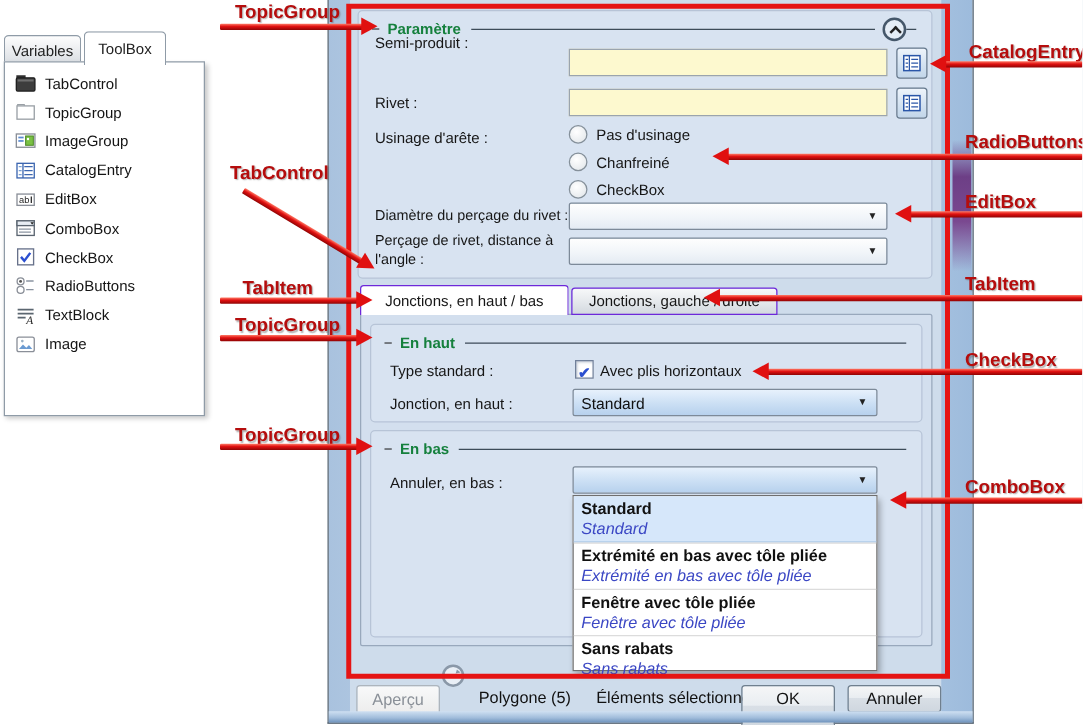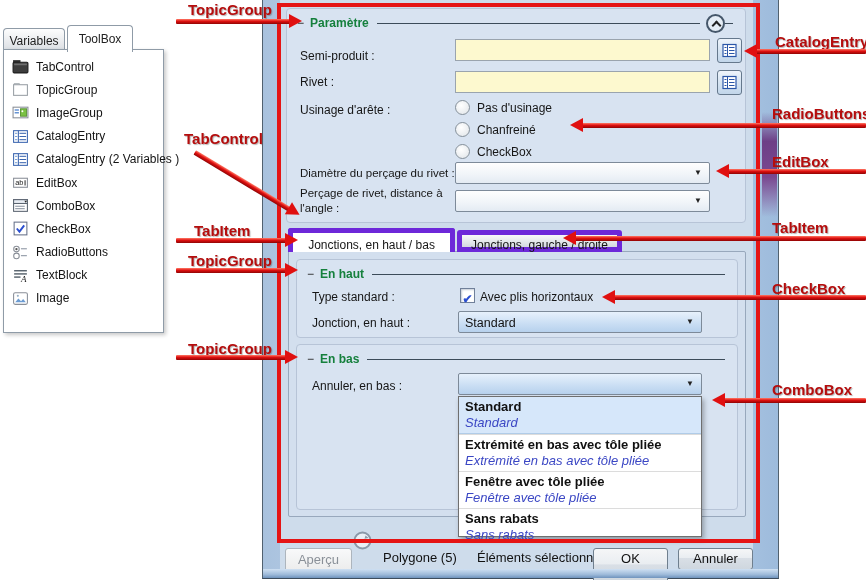--- a/index.html
+++ b/index.html
@@ -54,21 +54,21 @@
   .combo.sel{background:linear-gradient(180deg,#e7f1fc,#cbdff4 55%,#b7d1ed);}
   .combo.sel .val{position:absolute;left:6px;top:4px;font-size:12.5px;color:#111;}
   .combo.open{background:linear-gradient(180deg,#e7f1fc,#cbdff4 55%,#b7d1ed);}
 
   .checkbox{position:absolute;width:15px;height:15px;background:#fff;border:1px solid #70809a;box-sizing:border-box;
             box-shadow:inset 1px 1px 2px rgba(90,110,140,.35);text-align:center;}
   .checkbox .mark{font-size:12px;line-height:13px;color:#2b4fd0;font-weight:bold;}
 
   
   .dtab{position:absolute;box-sizing:border-box;font-size:12px;color:#161616;text-align:center;
-        border:5px solid #6d28d9;border-radius:3px 3px 0 0;}
+        border:1px solid #6d28d9;border-radius:3px 3px 0 0;}
   .dtab.active{background:#fff;border-bottom:none;z-index:3;line-height:24px;}
   .dtab.inactive{background:linear-gradient(180deg,#f7f8f9,#e2e6ea 60%,#d3d9df);line-height:21px;}
   .tab-page{position:absolute;background:#d3dfee;border:1px solid #98a8bc;box-sizing:border-box;border-radius:0 2px 2px 2px;}
 
   
   .dropdown{position:absolute;background:#fff;border:1px solid #6f6f6f;box-sizing:border-box;
             box-shadow:2px 3px 5px rgba(0,0,0,.3);z-index:8;}
   .dd-item{padding:2px 6px 3px 6px;border-top:1px solid #dcdcdc;}
   .dd-item:first-child{border-top:none;}
   .dd-item.sel{background:#d6e7fa;border-bottom:1px solid #b0cce8;}
@@ -138,33 +138,20 @@
           <line x1="2.8" y1="8" x2="5" y2="8" stroke="#7aa0d4"></line>
           <line x1="2.8" y1="11" x2="5" y2="11" stroke="#7aa0d4"></line>
           <line x1="7" y1="5" x2="13.3" y2="5" stroke="#3c66b0"></line>
           <line x1="7" y1="8" x2="13.3" y2="8" stroke="#3c66b0"></line>
           <line x1="7" y1="11" x2="13.3" y2="11" stroke="#3c66b0"></line>
         </svg>
       <span class="lb">CatalogEntry</span>
     </div>
     <div class="tb-item">
       <svg class="ic" viewBox="0 0 16 16">
-          <rect x="1.5" y="2.5" width="13" height="11" fill="#fff" stroke="#3c66b0"></rect>
-          <line x1="6" y1="2.5" x2="6" y2="13.5" stroke="#3c66b0"></line>
-          <line x1="2.8" y1="5" x2="5" y2="5" stroke="#7aa0d4"></line>
-          <line x1="2.8" y1="8" x2="5" y2="8" stroke="#7aa0d4"></line>
-          <line x1="2.8" y1="11" x2="5" y2="11" stroke="#7aa0d4"></line>
-          <line x1="7" y1="5" x2="13.3" y2="5" stroke="#3c66b0"></line>
-          <line x1="7" y1="8" x2="13.3" y2="8" stroke="#3c66b0"></line>
-          <line x1="7" y1="11" x2="13.3" y2="11" stroke="#3c66b0"></line>
-        </svg>
-      <span class="lb">CatalogEntry (2 Variables )</span>
-    </div>
-    <div class="tb-item">
-      <svg class="ic" viewBox="0 0 16 16">
           <rect x="1.5" y="4" width="13" height="8.5" fill="#fff" stroke="#8a8f98"></rect>
           <text x="3" y="10.8" font-size="7" fill="#222" font-family="sans-serif">ab</text>
           <line x1="12.3" y1="5.8" x2="12.3" y2="10.8" stroke="#333"></line>
         </svg>
       <span class="lb">EditBox</span>
     </div>
     <div class="tb-item">
       <svg class="ic" viewBox="0 0 16 16">
           <rect x="1.5" y="2.5" width="13" height="11" fill="#fff" stroke="#5a6470"></rect>
           <rect x="1.5" y="2.5" width="13" height="3.6" fill="#e8edf4" stroke="#5a6470"></rect>
@@ -218,21 +205,21 @@
       <div class="gpanel" style="left:6px;top:8px;width:460px;height:215px;">
         <div class="g-head">
           <span class="g-minus">−</span>
           <span class="g-title">Paramètre</span>
           <span class="g-rule"></span>
           <span class="collapse-btn"></span>
           <span class="g-rule" style="flex:0 0 8px;"></span>
         </div>
       </div>
 
-      <span class="flabel" style="left:20px;top:49px;">Semi-produit :</span>
+      <span class="flabel" style="left:20px;top:27px;">Semi-produit :</span>
       <div class="yfield" style="left:175px;top:39px;"></div>
       <div class="catbtn" style="left:437px;top:38px;">
         <svg width="15" height="15" viewBox="0 0 15 15">
             <rect x="1" y="1.5" width="13" height="12" fill="#fff" stroke="#2a56a8" stroke-width="1.2"></rect>
             <line x1="5.5" y1="1.5" x2="5.5" y2="13.5" stroke="#2a56a8"></line>
             <line x1="2.5" y1="4.5" x2="4.5" y2="4.5" stroke="#2a56a8"></line>
             <line x1="2.5" y1="7.5" x2="4.5" y2="7.5" stroke="#2a56a8"></line>
             <line x1="2.5" y1="10.5" x2="4.5" y2="10.5" stroke="#2a56a8"></line>
             <line x1="7" y1="4.5" x2="12.5" y2="4.5" stroke="#2a56a8"></line>
             <line x1="7" y1="7.5" x2="12.5" y2="7.5" stroke="#2a56a8"></line>

